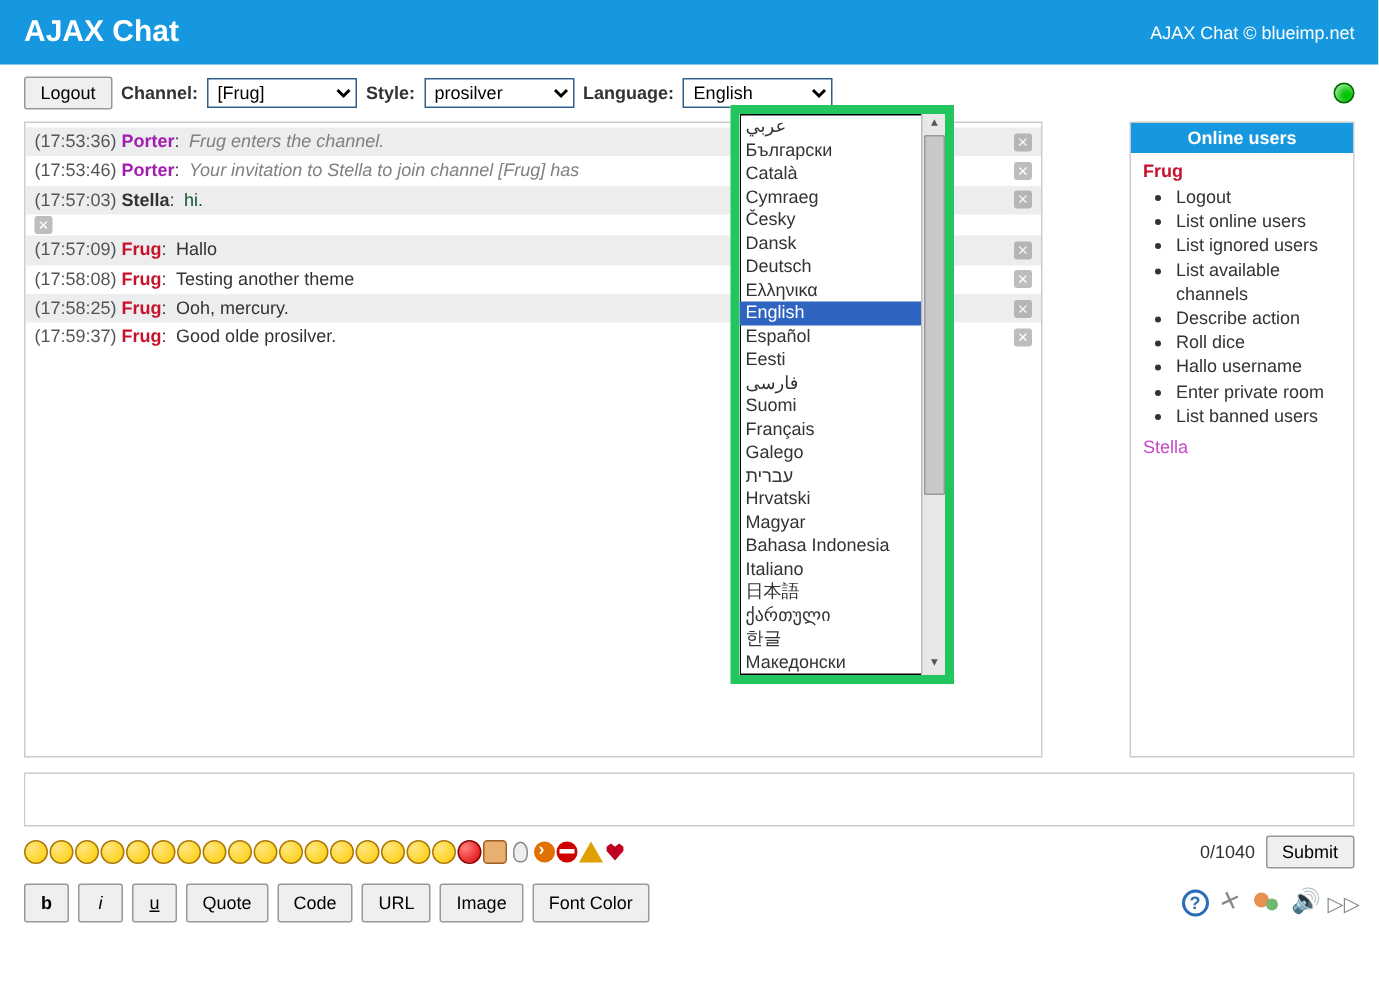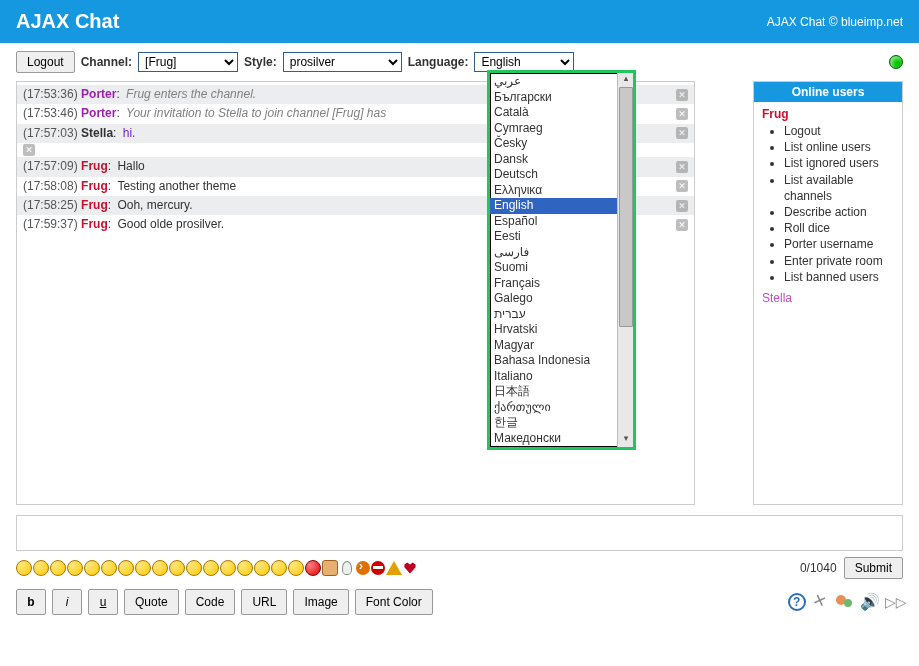--- a/index.html
+++ b/index.html
@@ -19,21 +19,21 @@
   .msg:nth-child(odd){ background:#ecedee; }
   .msg .t { color:#555; }
   .msg .u { font-weight:bold; }
   .msg .txt { margin-left:3px; }
   .msg .mf { flex:1; }
   .delbtn { width:12px; height:12px; background:#888; color:#fff; font-size:9px; line-height:12px; text-align:center; border-radius:2px; cursor:pointer; display:inline-block; opacity:.55; }
   .c-porter { color:#a21caf; }
   .c-stella { color:#333; }
   .c-frug { color:#c8112c; }
   .italic-gray { font-style:italic; color:#808080; }
-  .green { color:#6d28d9; }
+  .green { color:#14532d; }
   .side { width:198px;padding-left:48px; }
   .side-box { border:1px solid #ccc; background:#fff; height:424px; }
   .side-header { background:#1598df; color:#fff; text-align:center; font-weight:bold; padding:3px 0; font-size:12px; }
   .side-body { padding:5px 8px; font-size:12px; }
   .side-body ul { margin:2px 0 6px 0; padding-left:22px; }
   .side-body li { line-height:1.35; }
   .u-frug { color:#c8112c; font-weight:bold;}
   .u-stella { color:#c849c8; }
   .inputbar { margin:10px 16px 0 16px; border:1px solid #ccc; height:36px; }
   .inputbar input { width:100%; height:100%; border:0; padding:4px 8px; font-size:12px; outline:none; }
@@ -58,21 +58,21 @@
   .ic-help{border:2px solid #2a6db8;border-radius:50%;color:#2a6db8;text-align:center;line-height:14px;font-weight:bold;font-size:12px;}
   .ic-tools{position:relative;}
   .ic-tools::before{content:"✕";color:#888;font-size:16px;position:absolute;left:1px;top:-2px;transform:rotate(20deg);}
   .ic-users{position:relative;}
   .ic-users::before{content:"";position:absolute;width:10px;height:10px;border-radius:50%;background:#e89050;left:0;top:2px;}
   .ic-users::after{content:" ";position:absolute;width:8px;height:8px;border-radius:50%;background:#70b870;left:8px;top:6px;}
   .ic-audio{color:#888;font-size:16px;line-height:18px;text-align:center;}
   .ic-scroll{color:#888;font-size:14px;line-height:18px;}
 
   
-  .dropdown { position:absolute; left:487px; top:27px; width:149px; border:3px solid #22c55e; background:#fff; z-index:50; box-shadow:0 0 0 1px #000 inset; display:flex; }
+  .dropdown { position:absolute; left:487px; top:27px; width:149px; border:6px solid #22c55e; background:#fff; z-index:50; box-shadow:0 0 0 1px #000 inset; display:flex; }
   .dd-list { flex:1; padding:1px 0; max-height:378px; overflow:hidden; }
   .dd-item { padding:0px 4px; font-size:12px; line-height:15.5px; cursor:default; white-space:nowrap;}
   .dd-item.sel { background:#2f64c1; color:#fff; }
   .dd-scroll { width:16px; background:#e8e8e8; border-left:1px solid #bbb; position:relative; }
   .dd-thumb{ position:absolute; left:1px; top:14px; width:14px; height:240px; background:#c8c8c8; border:1px solid #999; border-radius:1px;}
   .dd-arr{ position:absolute; left:0; width:16px; height:14px; text-align:center; font-size:9px; color:#555; }
   .dd-arr.top{top:0;} .dd-arr.bot{bottom:0;}
 </style>
 </head>
 <body>
@@ -80,21 +80,21 @@
 <div class="header">
   <h1>AJAX Chat</h1>
   <span class="credit">AJAX Chat © blueimp.net</span>
 </div>
 
 <div class="toolbar">
   <button class="btn">Logout</button>
   <span class="lbl">Channel:</span>
   <select class="sel" style="width:100px"><option>[Frug]</option></select>
   <span class="lbl">Style:</span>
-  <select class="sel" style="width:119px"><option>prosilver</option></select>
+  <select class="sel" style="width:100px"><option>prosilver</option></select>
   <span class="lbl">Language:</span>
   <select class="sel" style="width:100px"><option>English</option></select>
   <span class="sp"></span>
   <span class="status-dot"></span>
 
   <div class="dropdown">
     <div class="dd-list" id="dd-list">
         <div class="dd-item">عربي</div>
         <div class="dd-item">Български</div>
         <div class="dd-item">Català</div>
@@ -167,21 +167,21 @@
       <div class="side-header">Online users</div>
       <div class="side-body">
         <div class="u-frug">Frug</div>
         <ul id="user-menu">
             <li>Logout</li>
             <li>List online users</li>
             <li>List ignored users</li>
             <li>List available channels</li>
             <li>Describe action</li>
             <li>Roll dice</li>
-            <li>Porter username</li>
+            <li>Hallo username</li>
             <li>Enter private room</li>
             <li>List banned users</li>
           </ul>
         <div class="u-stella">Stella</div>
       </div>
     </div>
   </div>
 </div>
 
 <div class="inputbar">

